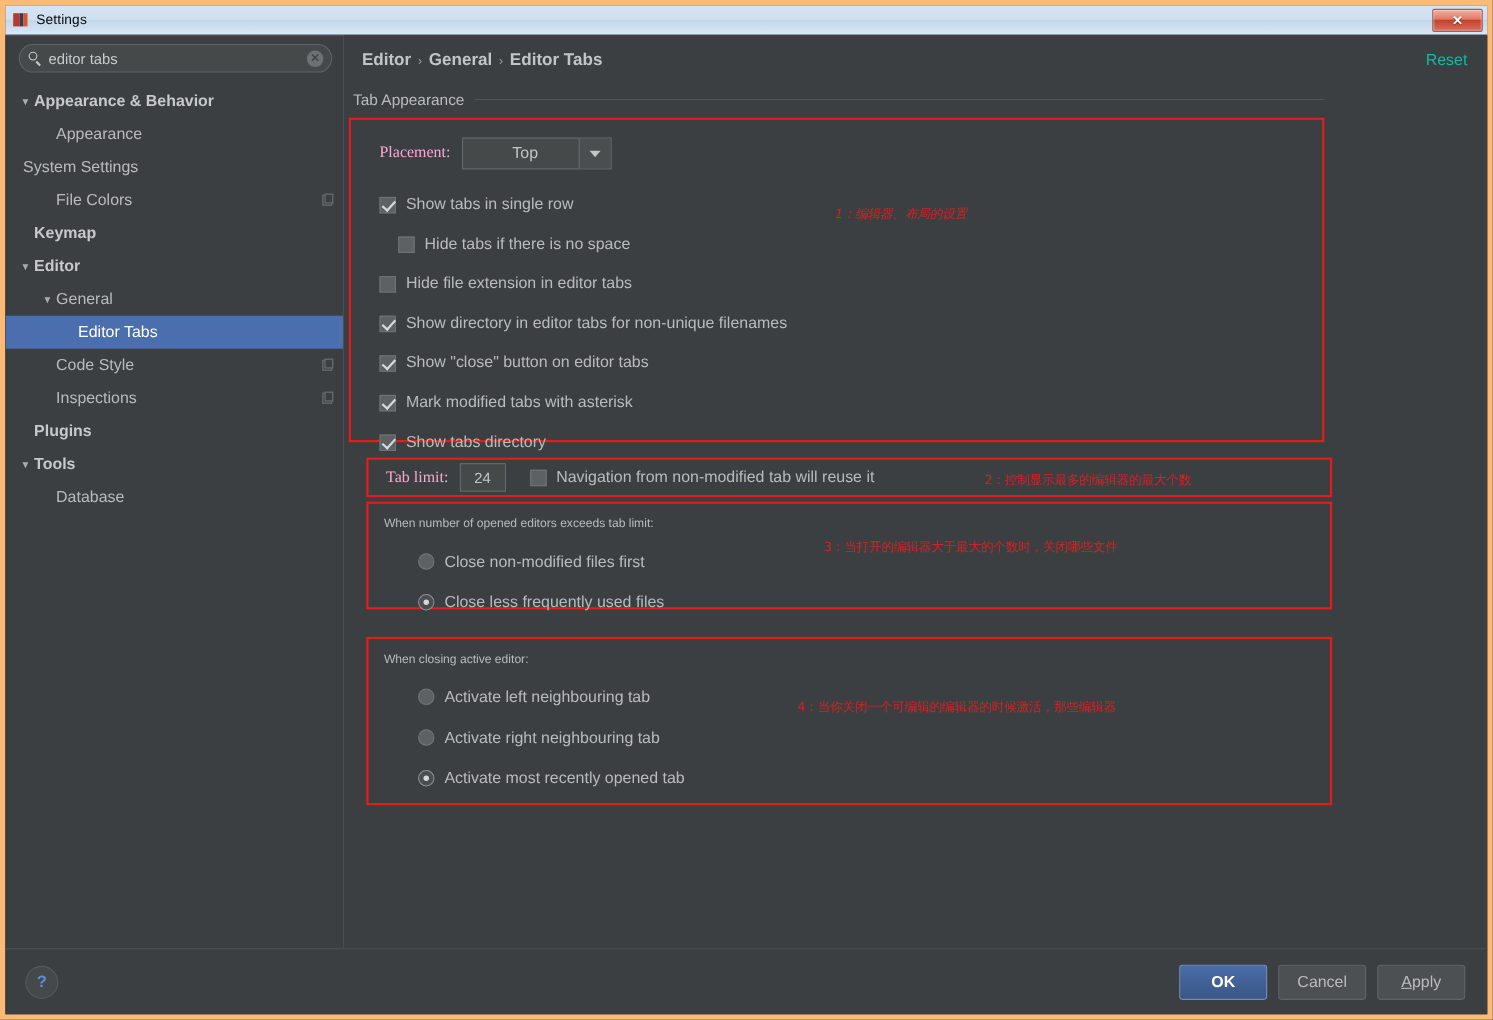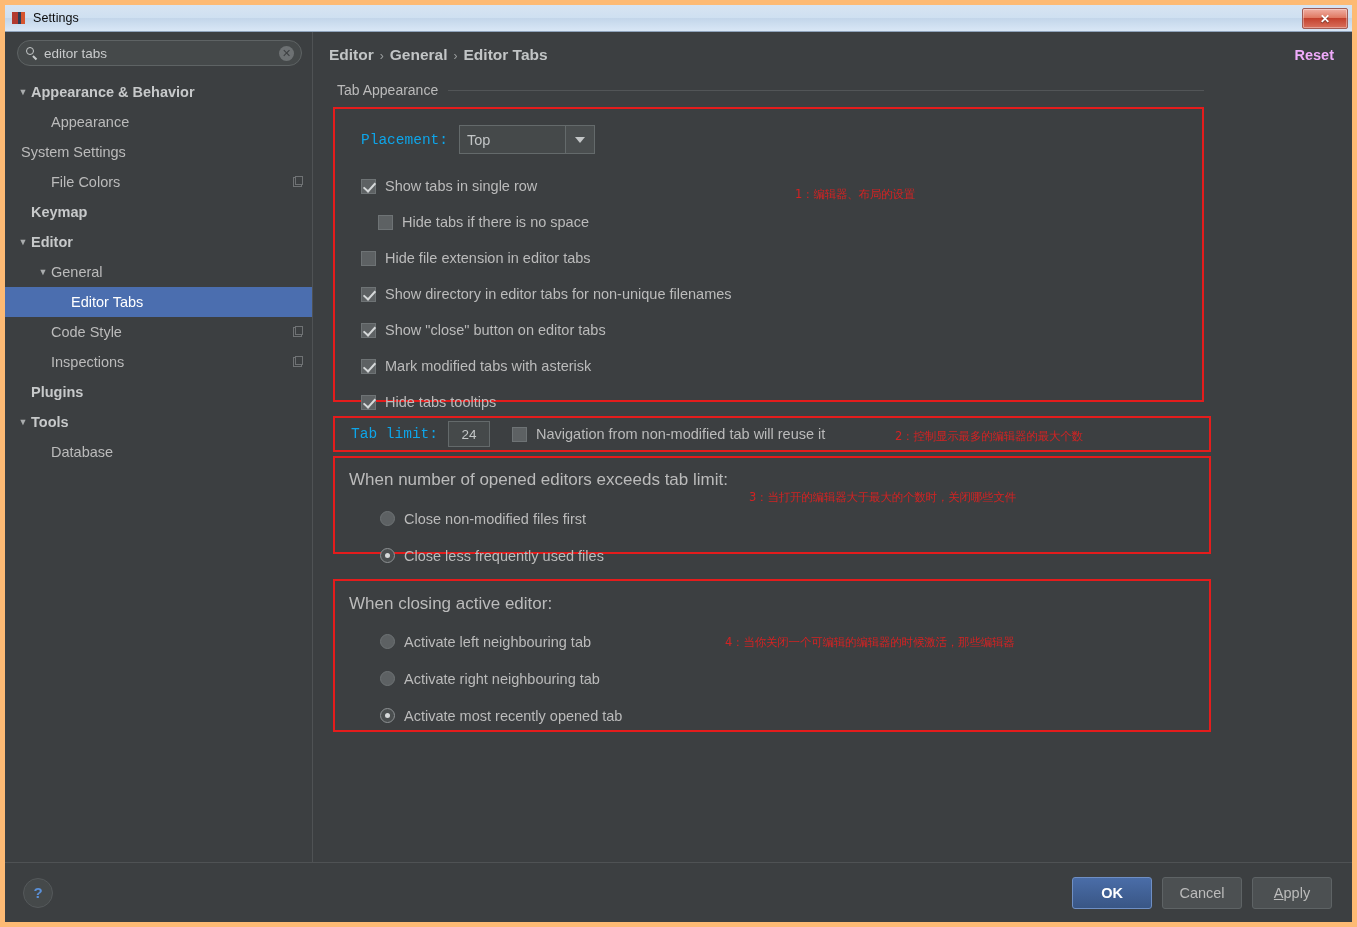--- a/index.html
+++ b/index.html
@@ -218,22 +218,22 @@
   }
   .crumb-sep {
     font-size: 12px;
     color: #9a9d9e;
     margin: 0 6px;
     font-family: "Liberation Sans", sans-serif;
   }
   .reset-link {
     margin-left: auto;
     font-size: 14.5px;
-    font-weight: bold;
-    color: #f0abfc;
+    font-weight: normal;
+    color: #14b8a6;
     cursor: pointer;
     font-family: "Liberation Sans", sans-serif;
   }
 
   .section-title-row {
     display: flex;
     align-items: center;
     margin: 16px 0 0 0;
     padding-left: 4px;
   }
@@ -268,22 +268,22 @@
   }
 
   
   .frow {
     display: flex;
     align-items: center;
     font-family: "Liberation Sans", sans-serif;
   }
   .flabel {
     font-size: 14.5px;
-    color: #0ea5e9;
-    font-family: Liberation Mono, monospace;
+    color: #f9a8d4;
+    font-family: Liberation Serif, serif;
   }
   .combo {
     width: 136px; height: 29px;
     background: #45494a;
     border: 1px solid #646a6b;
     box-sizing: border-box;
     display: flex;
     align-items: center;
     cursor: pointer;
   }
@@ -371,21 +371,21 @@
     border: 1px solid #646a6b;
     box-sizing: border-box;
     color: #c3c6c7;
     font-size: 13.5px;
     text-align: center;
     font-family: "Liberation Sans", sans-serif;
     outline: none;
   }
 
   .group-head {
-    font-size: 17px;
+    font-size: 11px;
     color: #bbbbbb;
     font-family: "Liberation Sans", sans-serif;
   }
 
   
   .footer {
     flex: 0 0 60px;
     height: 60px;
     border-top: 1px solid #4f5254;
     background: #3c3f41;
@@ -532,21 +532,21 @@
 
         <div class="crumb-row">
           <span class="crumb">Editor</span>
           <span class="crumb-sep">›</span>
           <span class="crumb">General</span>
           <span class="crumb-sep">›</span>
           <span class="crumb">Editor Tabs</span>
           <span class="reset-link">Reset</span>
         </div>
 
-        <div style="margin:18px 148px 0 20px;">
+        <div style="margin:18px 148px 0 4px;text-align:center;">
           <div class="section-title-row">
             <span class="section-title">Tab Appearance</span>
             <span class="section-rule"></span>
           </div>
 
           <div class="redbox" style="margin-top:9px; height:295px; padding:16px 0 0 26px;">
 
             <div class="frow">
               <span class="flabel" style="margin-right:11px;">Placement:</span>
               <div class="combo">
@@ -577,25 +577,25 @@
                 <div class="frow" style="height: 36px; padding-left: 0px;">
                   <span class="chk checked"></span>
                   <span class="chk-label">Show "close" button on editor tabs</span>
                 </div>
                 <div class="frow" style="height: 36px; padding-left: 0px;">
                   <span class="chk checked"></span>
                   <span class="chk-label">Mark modified tabs with asterisk</span>
                 </div>
                 <div class="frow" style="height: 36px; padding-left: 0px;">
                   <span class="chk checked"></span>
-                  <span class="chk-label">Hide tabs tooltips</span>
+                  <span class="chk-label">Show tabs directory</span>
                 </div>
               </div>
 
-            <div class="cn-note" style="left:460px; top:78px;">1：编辑器、布局的设置</div>
+            <div class="cn-note" style="left:440px; top:78px;font-style:italic;">1：编辑器、布局的设置</div>
           </div>
         </div>
 
         <div style="margin:14px 141px 0 20px;">
 
           <div class="redbox" style="margin-top:8px; height:36px; display:flex; align-items:center; padding-left:16px;">
             <span class="flabel" style="margin-right:10px;">Tab limit:</span>
             <input class="numfield" value="24" style="">
             <span class="chk" id="reuse-chk" style="margin-left:22px;"></span>
             <span class="chk-label">Navigation from non-modified tab will reuse it</span>

